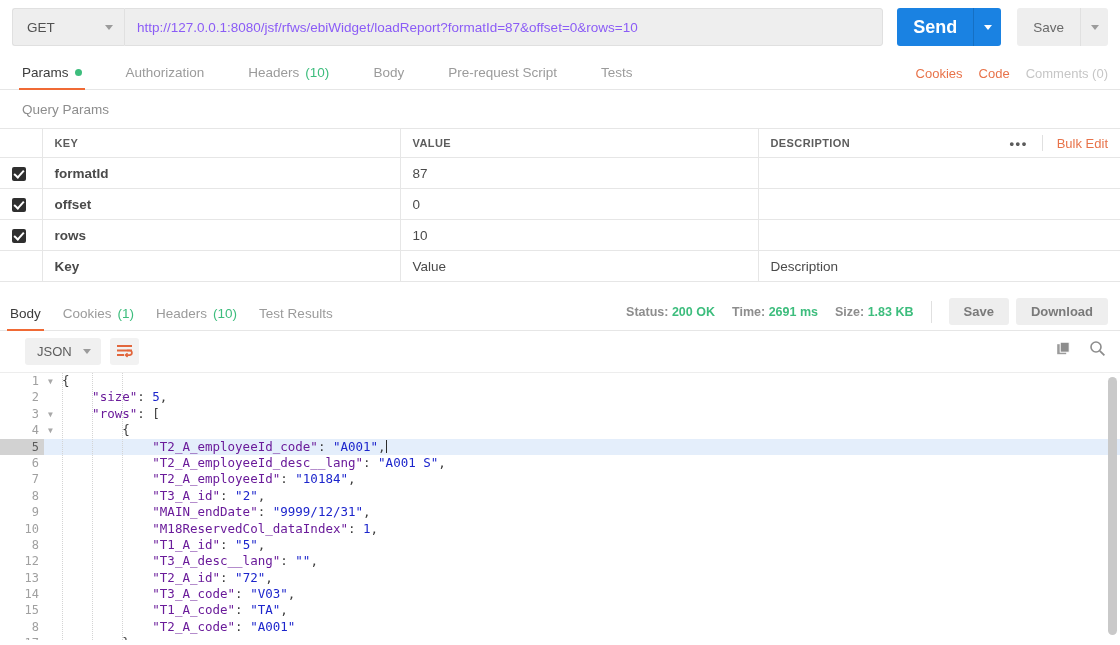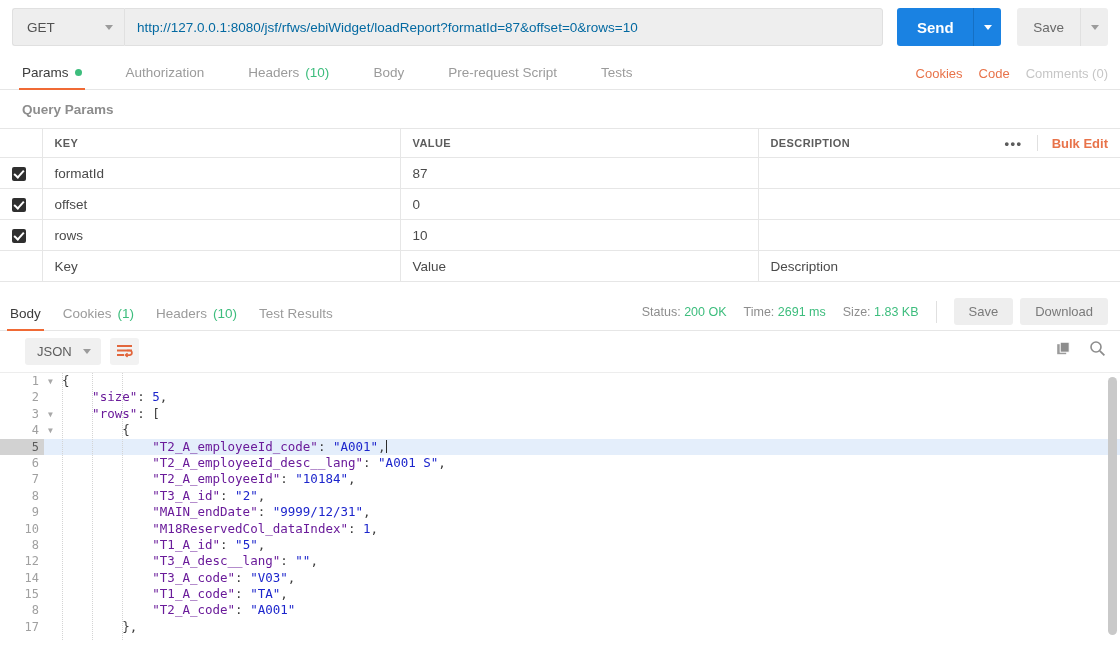--- a/index.html
+++ b/index.html
@@ -36,28 +36,28 @@
     border-right: 4px solid transparent;
     border-top: 5px solid #9b9b9b;
   }
   .url-input {
     flex: 1; height: 38px;
     background: #eeeeee;
     border: 1px solid #e0e0e0;
     border-radius: 0 3px 3px 0;
     display: flex; align-items: center;
     padding: 0 12px;
-    font-size: 13.5px; color: #0369a1;
+    font-size: 13.5px; color: #8b5cf6;
     overflow: hidden; white-space: nowrap;
   }
   .send-group { display: flex; margin-left: 14px; }
   .send-btn {
     height: 38px; min-width: 76px;
     background: #1a82e2;
-    color: #fff; font-weight: bold; font-size: 15px;
+    color: #fff; font-weight: bold; font-size: 18px;
     display: flex; align-items: center; justify-content: center;
     border-radius: 3px 0 0 3px;
     padding: 0 16px; cursor: pointer;
   }
   .send-caret {
     height: 38px; width: 28px;
     background: #1a82e2;
     border-left: 1px solid #1570c4;
     border-radius: 0 3px 3px 0;
     display: flex; align-items: center; justify-content: center;
@@ -111,55 +111,54 @@
     position: absolute; right: 12px; bottom: 8px;
     display: flex; gap: 16px; font-size: 13px;
   }
   .link-orange { color: #e8734a; cursor: pointer; }
   .link-dim { color: #c6c6c6; cursor: pointer; }
 
   
   .qp-title {
     font-size: 13.5px; color: #8d8d8d;
     padding: 12px 0 11px 22px;
-    font-weight: bold;
   }
   .qp-table { width: 100%; border-collapse: collapse; padding-left: 8px; }
   .qp-table th {
     font-size: 11px; font-weight: bold; letter-spacing: .4px;
     color: #5c5c5c; text-align: left;
     border-top: 1px solid #e6e6e6;
     border-bottom: 1px solid #e6e6e6;
     border-right: 1px solid #e6e6e6;
     height: 29px; padding: 0 0 0 12px;
     background: #fff;
   }
   .qp-table td {
     border-bottom: 1px solid #e6e6e6;
     border-right: 1px solid #e6e6e6;
     height: 31px; padding: 0 0 0 12px;
     font-size: 13.5px; color: #4a4a4a;
   }
   .col-check { width: 42px; border-right: 1px solid #e6e6e6 !important; }
-  .col-key { width: 358px; }
+  .col-key { width: 358px; font-weight: bold; }
   .col-value { width: 358px; }
   .col-desc { border-right: none !important; }
   th.col-desc { position: relative; }
   .desc-head-inner {
     display: flex; align-items: center;
     justify-content: space-between; padding-right: 12px;
   }
   .head-tools { display: flex; align-items: center; gap: 0; }
   .dots {
     color: #5c5c5c; letter-spacing: 1.5px; font-size: 13px;
     padding: 0 14px; cursor: pointer; line-height: 1;
   }
   .vsep { width: 1px; height: 16px; background: #e0e0e0; }
   .bulk {
-    color: #e8734a; font-size: 13px; font-weight: bold;
+    color: #e8734a; font-size: 13px; font-weight: normal;
     letter-spacing: 0; padding-left: 14px; cursor: pointer;
     text-transform: none;
   }
   .cbox {
     width: 14px; height: 14px; background: #2f2f2f;
     border-radius: 2px; position: relative; cursor: pointer;
     display: inline-block; vertical-align: middle;
   }
   .cbox::after {
     content: ""; position: absolute;
@@ -172,21 +171,21 @@
   
   .resp-tabs {
     display: flex; align-items: flex-end;
     height: 36px; border-bottom: 1px solid #e6e6e6;
     padding-left: 10px; position: relative;
     margin-top: 13px;
   }
   .resp-tabs .rtab { margin-right: 22px; padding-bottom: 9px; }
   .resp-meta {
     position: absolute; right: 12px; bottom: 5px;
-    display: flex; align-items: center; gap: 0; font-size: 12.5px;
+    display: flex; align-items: center; gap: 0; font-size: 12.5px; font-weight: bold;
   }
   .meta-item { color: #8d8d8d; margin-right: 17px; white-space: nowrap; }
   .meta-val { color: #3dbd7d; }
   .meta-sep { width: 1px; height: 22px; background: #e0e0e0; margin-right: 10px; }
   .gbtn {
     background: #eeeeee; color: #7a7a7a; font-size: 13px;
     height: 27px; padding: 0 15px; border-radius: 3px;
     display: flex; align-items: center; cursor: pointer;
     margin-left: 7px;
   }
@@ -494,20 +493,25 @@
         <span class="ln">8</span>
         <span class="fold"></span>
         <span class="ctext"><span>            </span><span class="k">"T1_A_id"</span><span class="p">: </span><span class="s">"5"</span><span class="p">,</span></span>
       </div>
       <div class="cline">
         <span class="ln">12</span>
         <span class="fold"></span>
         <span class="ctext"><span>            </span><span class="k">"T3_A_desc__lang"</span><span class="p">: </span><span class="s">""</span><span class="p">,</span></span>
       </div>
       <div class="cline">
+        <span class="ln">13</span>
+        <span class="fold"></span>
+        <span class="ctext"><span>            </span><span class="k">"T2_A_id"</span><span class="p">: </span><span class="s">"72"</span><span class="p">,</span></span>
+      </div>
+      <div class="cline">
         <span class="ln">14</span>
         <span class="fold"></span>
         <span class="ctext"><span>            </span><span class="k">"T3_A_code"</span><span class="p">: </span><span class="s">"V03"</span><span class="p">,</span></span>
       </div>
       <div class="cline">
         <span class="ln">15</span>
         <span class="fold"></span>
         <span class="ctext"><span>            </span><span class="k">"T1_A_code"</span><span class="p">: </span><span class="s">"TA"</span><span class="p">,</span></span>
       </div>
       <div class="cline">

